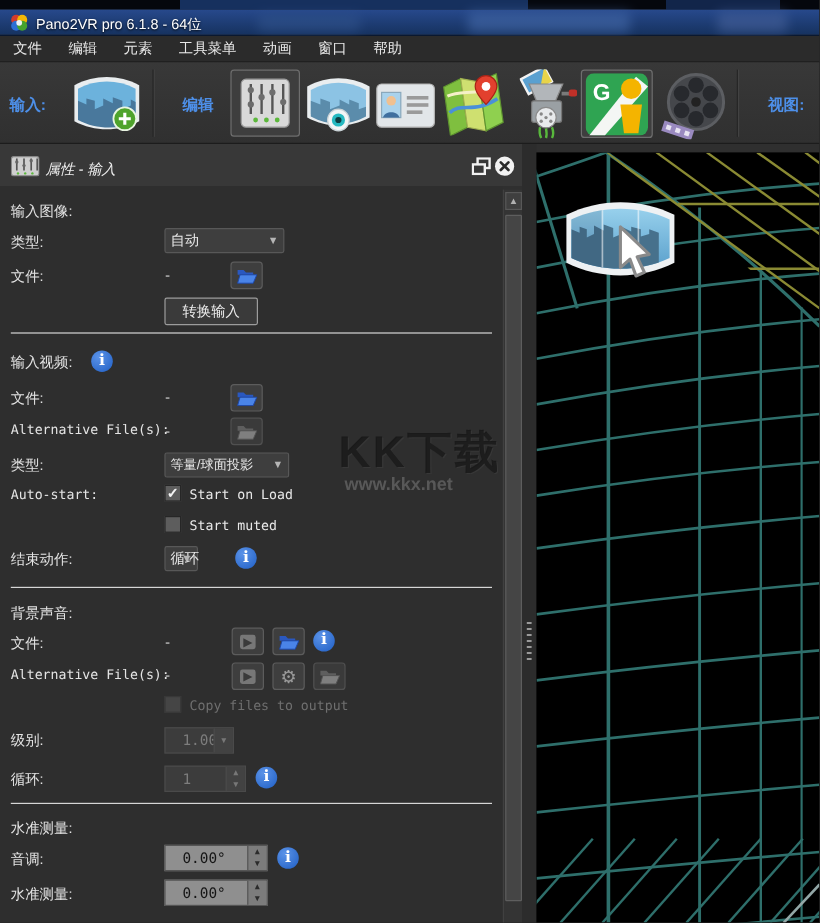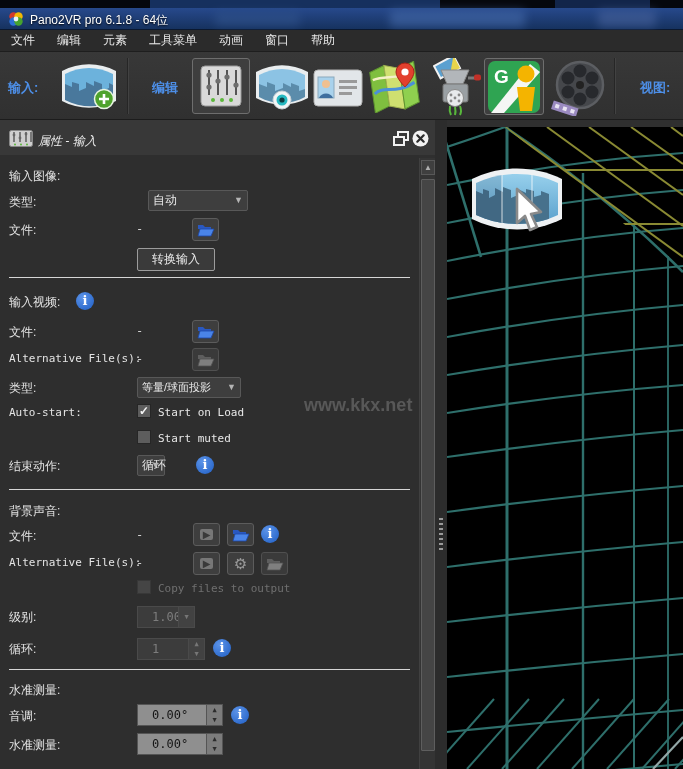--- a/index.html
+++ b/index.html
@@ -88,21 +88,21 @@
   .splitter { position:absolute; left:435px; top:120px; width:12px; height:649px; background:#2c2c2c; }
   .grip { position:absolute; left:4px; top:398px; width:4px; height:32px;
     background:repeating-linear-gradient(#9a9a9a 0 2px, transparent 2px 5px); }
 
   
   .viewport { position:absolute; left:447px; top:127px; width:236px; height:642px; background:#000; overflow:hidden; }
 
   
   .wm-big { position:absolute; left:282px; top:352px; font-size:37px; font-weight:bold;
     color:rgba(15,15,15,0.65); text-shadow:1px 1px 0 rgba(120,120,120,0.12); letter-spacing:2px; }
-  .wm-url { position:absolute; left:304px; top:395px; font-size:18px; font-weight:bold; color:rgba(140,140,140,0.45); }
+  .wm-url { position:absolute; left:287px; top:395px; font-size:15px; font-weight:bold; color:rgba(140,140,140,0.45); }
 </style>
 </head>
 <body>
 
 <div id="window">
 
   <div class="top-strip">
       <div class="seg1"></div>
       <div class="seg2"></div>
     </div>
@@ -271,21 +271,21 @@
       <circle cx="8.5" cy="8.5" r="8" fill="#f2f2f2"></circle>
       <path d="M5.3,5.3 L11.7,11.7 M11.7,5.3 L5.3,11.7" stroke="#2b2b2b" stroke-width="2.2" stroke-linecap="round"></path>
     </svg>
   </div>
 
   <div class="form-bg"></div>
 
   <span class="lbl" style="left:9px; top:168px;">输入图像:</span>
 
   <span class="lbl" style="left:9px; top:194px;">类型:</span>
-  <div class="drop" style="left:137px; top:190px; width:100px;margin-left:11px;">
+  <div class="drop" style="left:137px; top:190px; width:100px;">
     <span>自动</span>
     <span class="arr">▼</span>
   </div>
 
   <span class="lbl" style="left:9px; top:222px;">文件:</span>
   <span class="val" style="left:136px; top:222px;">-</span>
   <div class="btn-sm" style="left:192px; top:218px;">
     <svg width="18" height="14" viewBox="0 0 18 14">
       <path d="M1,2 h5 l2,2 h6 v2 H1 Z" fill="#2a58c0"></path>
       <path d="M3,6 h14 l-3,7 H1 Z" fill="#4a84e8" stroke="#1d47a8" stroke-width="0.8"></path>
@@ -407,20 +407,21 @@
 
   <span class="lbl" style="left:9px; top:737px;">水准测量:</span>
   <div class="spin" style="left:137px; top:733px; width:86px;">
     <span>0.00°</span>
     <span class="buttons">
         <span>▲</span>
         <span>▼</span>
       </span>
   </div>
 
+  <span class="wm-big">KK下载</span>
   <span class="wm-url">www.kkx.net</span>
 
   <div class="scrollbar">
     <div class="sb-up">▲</div>
     <div class="sb-thumb"></div>
   </div>
 
   <div class="splitter">
       <div class="grip"></div>
     </div>

